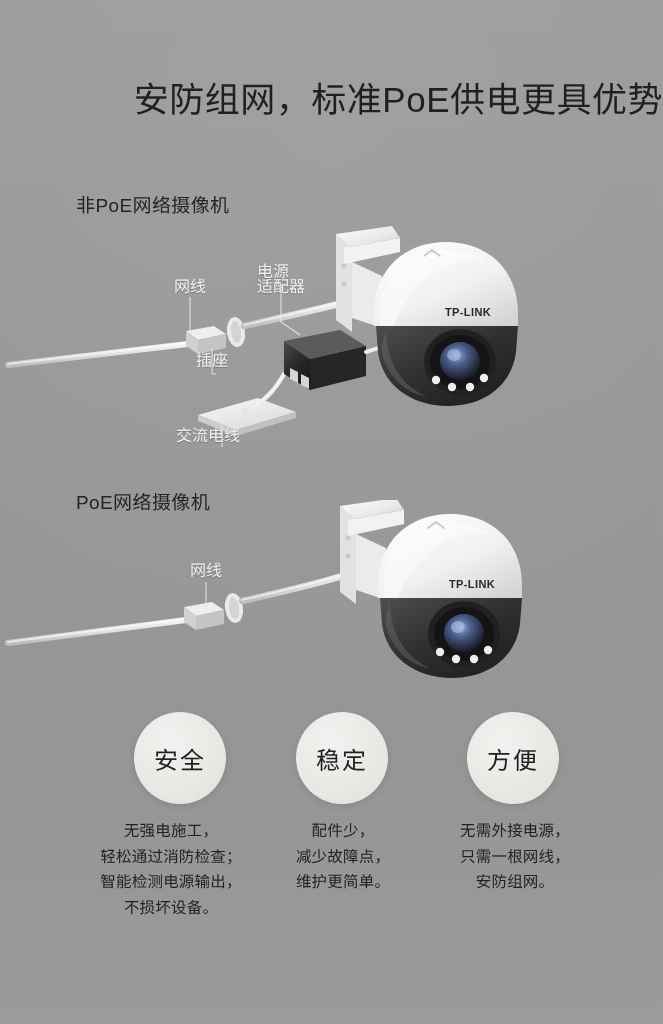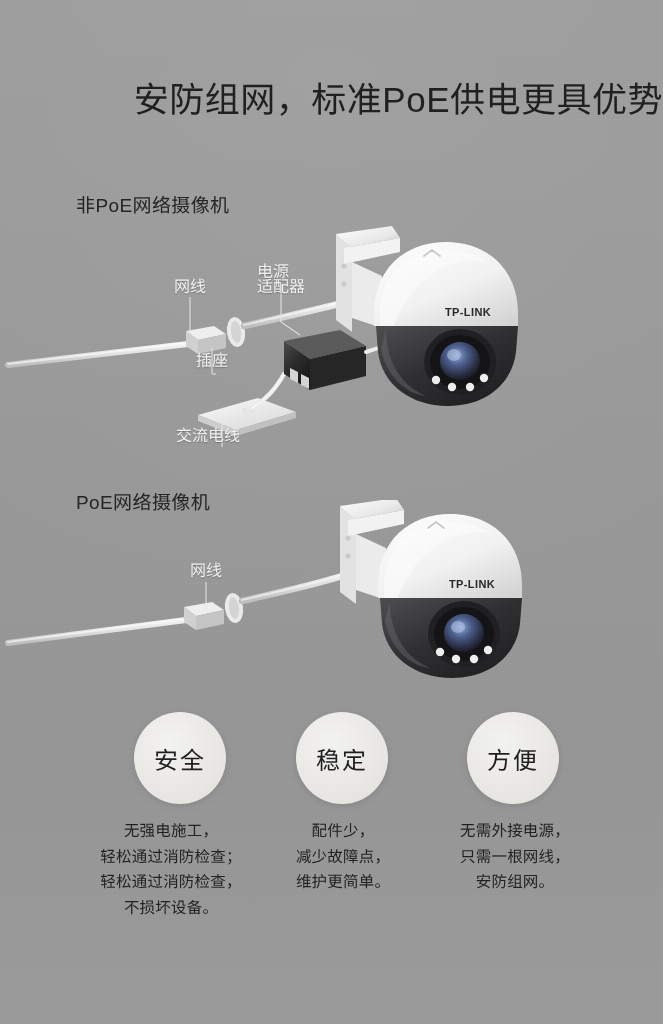--- a/index.html
+++ b/index.html
@@ -338,21 +338,21 @@
   <div class="badges">
     <div class="badge b1">安全</div>
     <div class="badge b2">稳定</div>
     <div class="badge b3">方便</div>
   </div>
 
   <div class="descs">
     <div class="desc c1">
       <div>无强电施工，</div>
       <div>轻松通过消防检查；</div>
-      <div>轻松通过消防检查，</div>
+      <div>智能检测电源输出，</div>
       <div>不损坏设备。</div>
     </div>
     <div class="desc c2">
       <div>配件少，</div>
       <div>减少故障点，</div>
       <div>维护更简单。</div>
     </div>
     <div class="desc c3">
       <div>无需外接电源，</div>
       <div>只需一根网线，</div>

